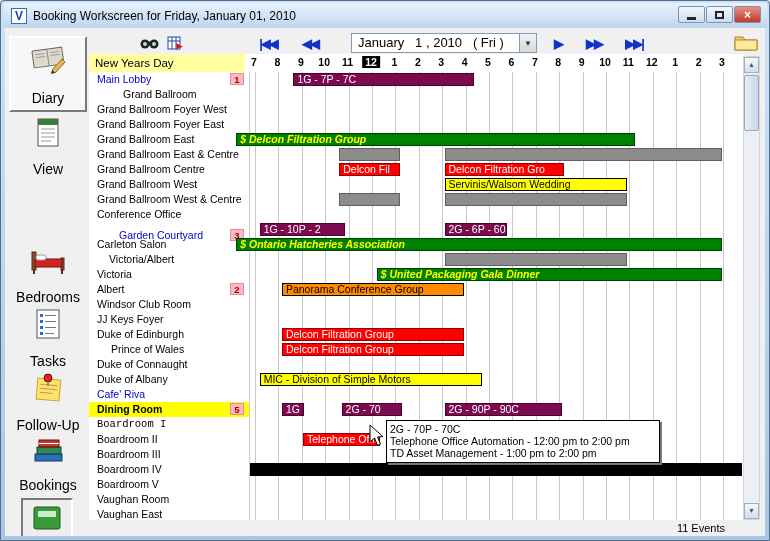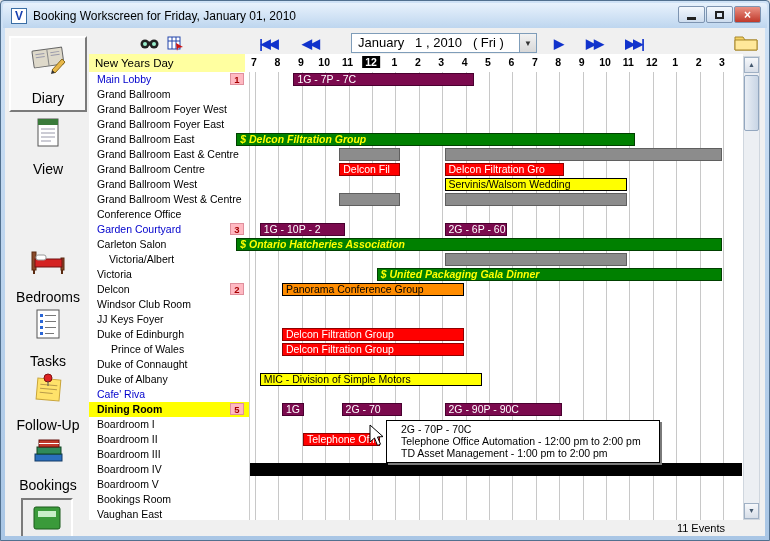--- a/index.html
+++ b/index.html
@@ -53,21 +53,21 @@
   .vline { position:absolute; top:0; width:1px; height:448px; background:#c8c8c8; }
   .bar { position:absolute; height:13px; font-size:10.5px; line-height:11px; white-space:nowrap; overflow:hidden; padding-left:3px; }
   .bar.group-bar { font-weight:bold; font-style:italic; }
 
   .vscroll { position:absolute; left:738px; top:28px; width:17px; height:464px; background:#eceff3; border:1px solid #cfd6de; }
   .sb-btn { position:absolute; left:0; width:15px; height:16px; background:linear-gradient(#f6f8fb,#d7dee8); border:1px solid #9fb0c4; font-size:7px; color:#44586e; text-align:center; line-height:14px; }
   .sb-thumb { position:absolute; left:0; top:18px; width:15px; height:56px; background:linear-gradient(90deg,#e9eef5,#c8d5e5); border:1px solid #93a7bf; border-radius:2px; }
 
   .statusbar { position:absolute; right:40px; top:494px; width:160px; font-size:11px; color:#000; text-align:right; }
 
-  .tooltip { position:absolute; left:381px; top:392px; width:274px; background:#ffffff; border:1px solid #000; box-shadow:2px 2px 0 #7a7a7a; padding:2px 5px 3px 14px; z-index:50; }
+  .tooltip { position:absolute; left:381px; top:392px; width:274px; background:#ffffff; border:1px solid #000; box-shadow:2px 2px 0 #7a7a7a; padding:2px 5px 3px 3px; z-index:50; }
   .tt-line { font-size:10.5px; line-height:12px; color:#000; white-space:nowrap; }
   .cursor { position:absolute; left:364px; top:396px; z-index:60; }
 </style>
 </head>
 <body>
 
 <div id="stage">
   <div class="win">
     <div class="titlebar">
       <div class="title-icon">V</div>
@@ -220,21 +220,21 @@
           <span class="hour" style="left: 402.8px;">12</span>
           <span class="hour" style="left: 426.2px;">1</span>
           <span class="hour" style="left: 449.6px;">2</span>
           <span class="hour" style="left: 473px;">3</span>
         </div>
       <div class="room-list">
           <div class="room-row" style="top: 0px;">
             <span class="room-label link">Main Lobby</span>
             <span class="badge">1</span>
           </div>
-          <div class="room-row" style="top: 15px;">
+          <div class="room-row" style="top: 15px; margin-left: 26px;">
             <span class="room-label">Grand Ballroom</span>
           </div>
           <div class="room-row" style="top: 30px;">
             <span class="room-label">Grand Ballroom Foyer West</span>
           </div>
           <div class="room-row" style="top: 45px;">
             <span class="room-label">Grand Ballroom Foyer East</span>
           </div>
           <div class="room-row" style="top: 75px;">
             <span class="room-label">Grand Ballroom East &amp; Centre</span>
@@ -247,35 +247,35 @@
           </div>
           <div class="room-row" style="top: 105px;">
             <span class="room-label">Grand Ballroom West</span>
           </div>
           <div class="room-row" style="top: 120px;">
             <span class="room-label">Grand Ballroom West &amp; Centre</span>
           </div>
           <div class="room-row" style="top: 135px;">
             <span class="room-label">Conference Office</span>
           </div>
-          <div class="room-row" style="top: 150px;">
+          <div class="room-row" style="top: 156px; padding-left: 22px;">
             <span class="room-label link">Garden Courtyard</span>
             <span class="badge">3</span>
           </div>
           <div class="room-row" style="top: 165px;">
             <span class="room-label">Carleton Salon</span>
           </div>
           <div class="room-row" style="top: 180px; padding-left: 12px;">
             <span class="room-label">Victoria/Albert</span>
           </div>
           <div class="room-row" style="top: 195px;">
             <span class="room-label">Victoria</span>
           </div>
           <div class="room-row" style="top: 210px;">
-            <span class="room-label">Delcon</span>
+            <span class="room-label">Albert</span>
             <span class="badge">2</span>
           </div>
           <div class="room-row" style="top: 225px;">
             <span class="room-label">Windsor Club Room</span>
           </div>
           <div class="room-row" style="top: 255px;">
             <span class="room-label">Duke of Edinburgh</span>
           </div>
           <div class="room-row" style="top: 240px;">
             <span class="room-label">JJ Keys Foyer</span>
@@ -289,37 +289,37 @@
           <div class="room-row" style="top: 300px;">
             <span class="room-label">Duke of Albany</span>
           </div>
           <div class="room-row" style="top: 315px;">
             <span class="room-label link">Cafe' Riva</span>
           </div>
           <div class="room-row hl-row" style="top: 330px;">
             <span class="room-label">Dining Room</span>
             <span class="badge">5</span>
           </div>
-          <div class="room-row" style="top: 345px;">
+          <div class="room-row" style="top: 345px; font-family: Liberation Mono, monospace;">
             <span class="room-label">Boardroom I</span>
           </div>
           <div class="room-row" style="top: 360px;">
             <span class="room-label">Boardroom II</span>
           </div>
           <div class="room-row" style="top: 375px;">
             <span class="room-label">Boardroom III</span>
           </div>
           <div class="room-row" style="top: 390px;">
             <span class="room-label">Boardroom IV</span>
           </div>
           <div class="room-row" style="top: 405px;">
             <span class="room-label">Boardroom V</span>
           </div>
           <div class="room-row" style="top: 420px;">
-            <span class="room-label">Bookings Room</span>
+            <span class="room-label">Vaughan Room</span>
           </div>
           <div class="room-row" style="top: 435px;">
             <span class="room-label">Vaughan East</span>
           </div>
         </div>
       <div class="grid">
         <div>
             <div class="vline" style="left: 5px;"></div>
             <div class="vline" style="left: 28.4px;"></div>
             <div class="vline" style="left: 51.8px;"></div>

